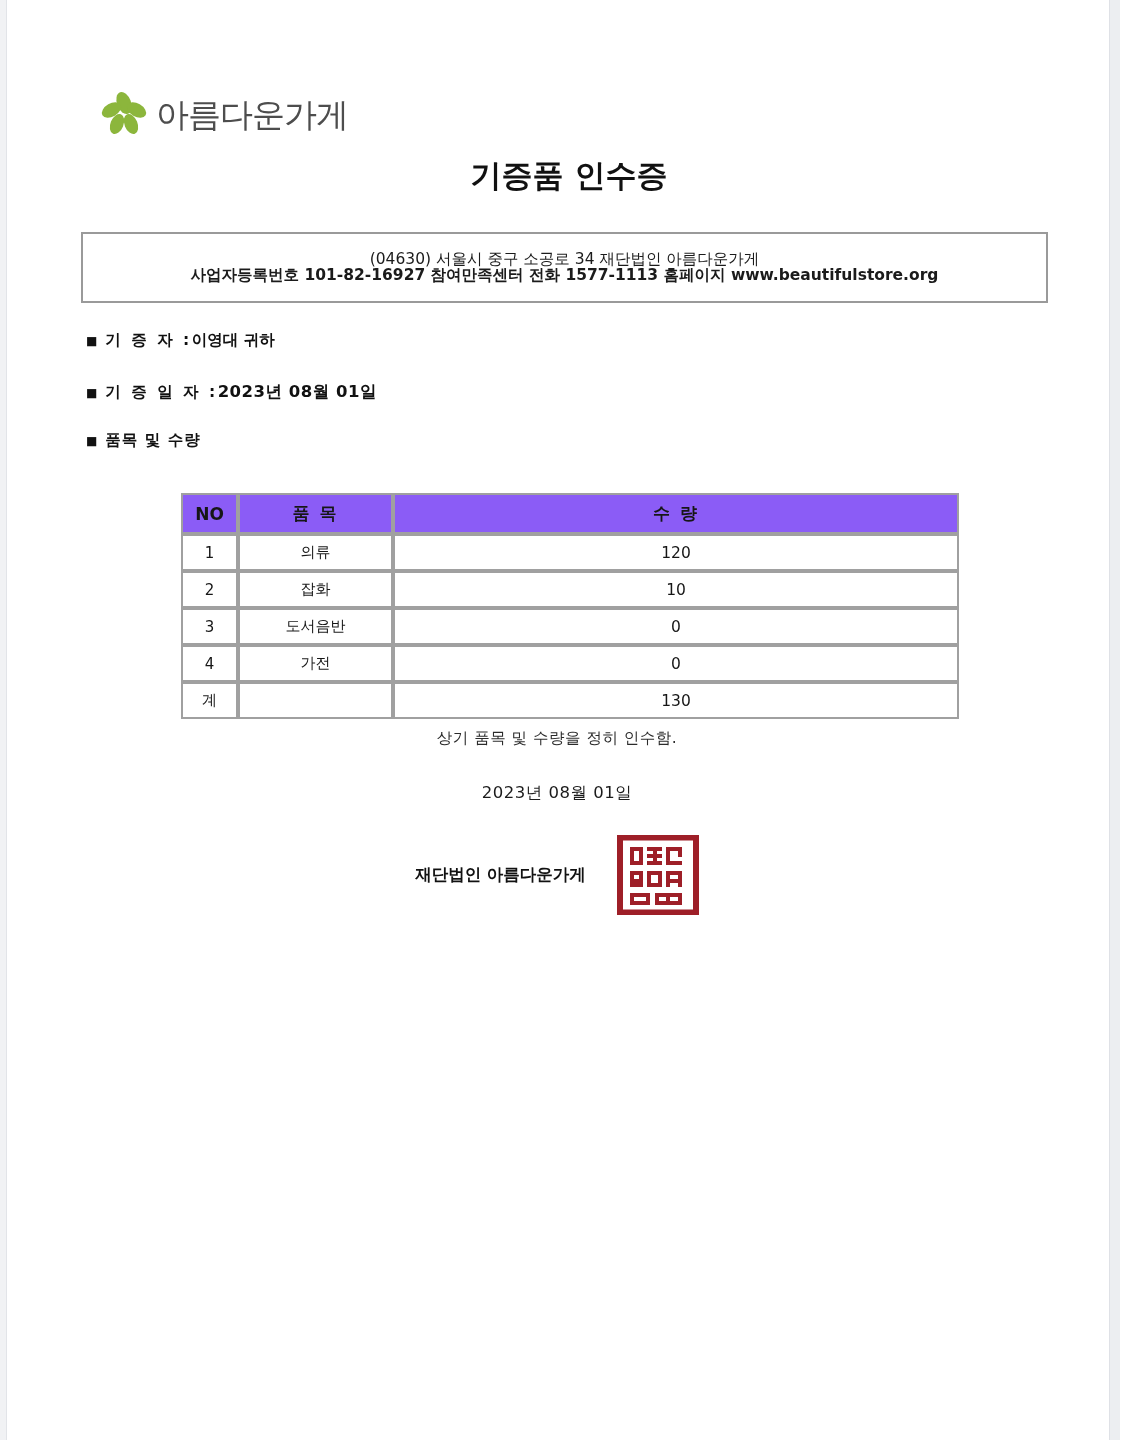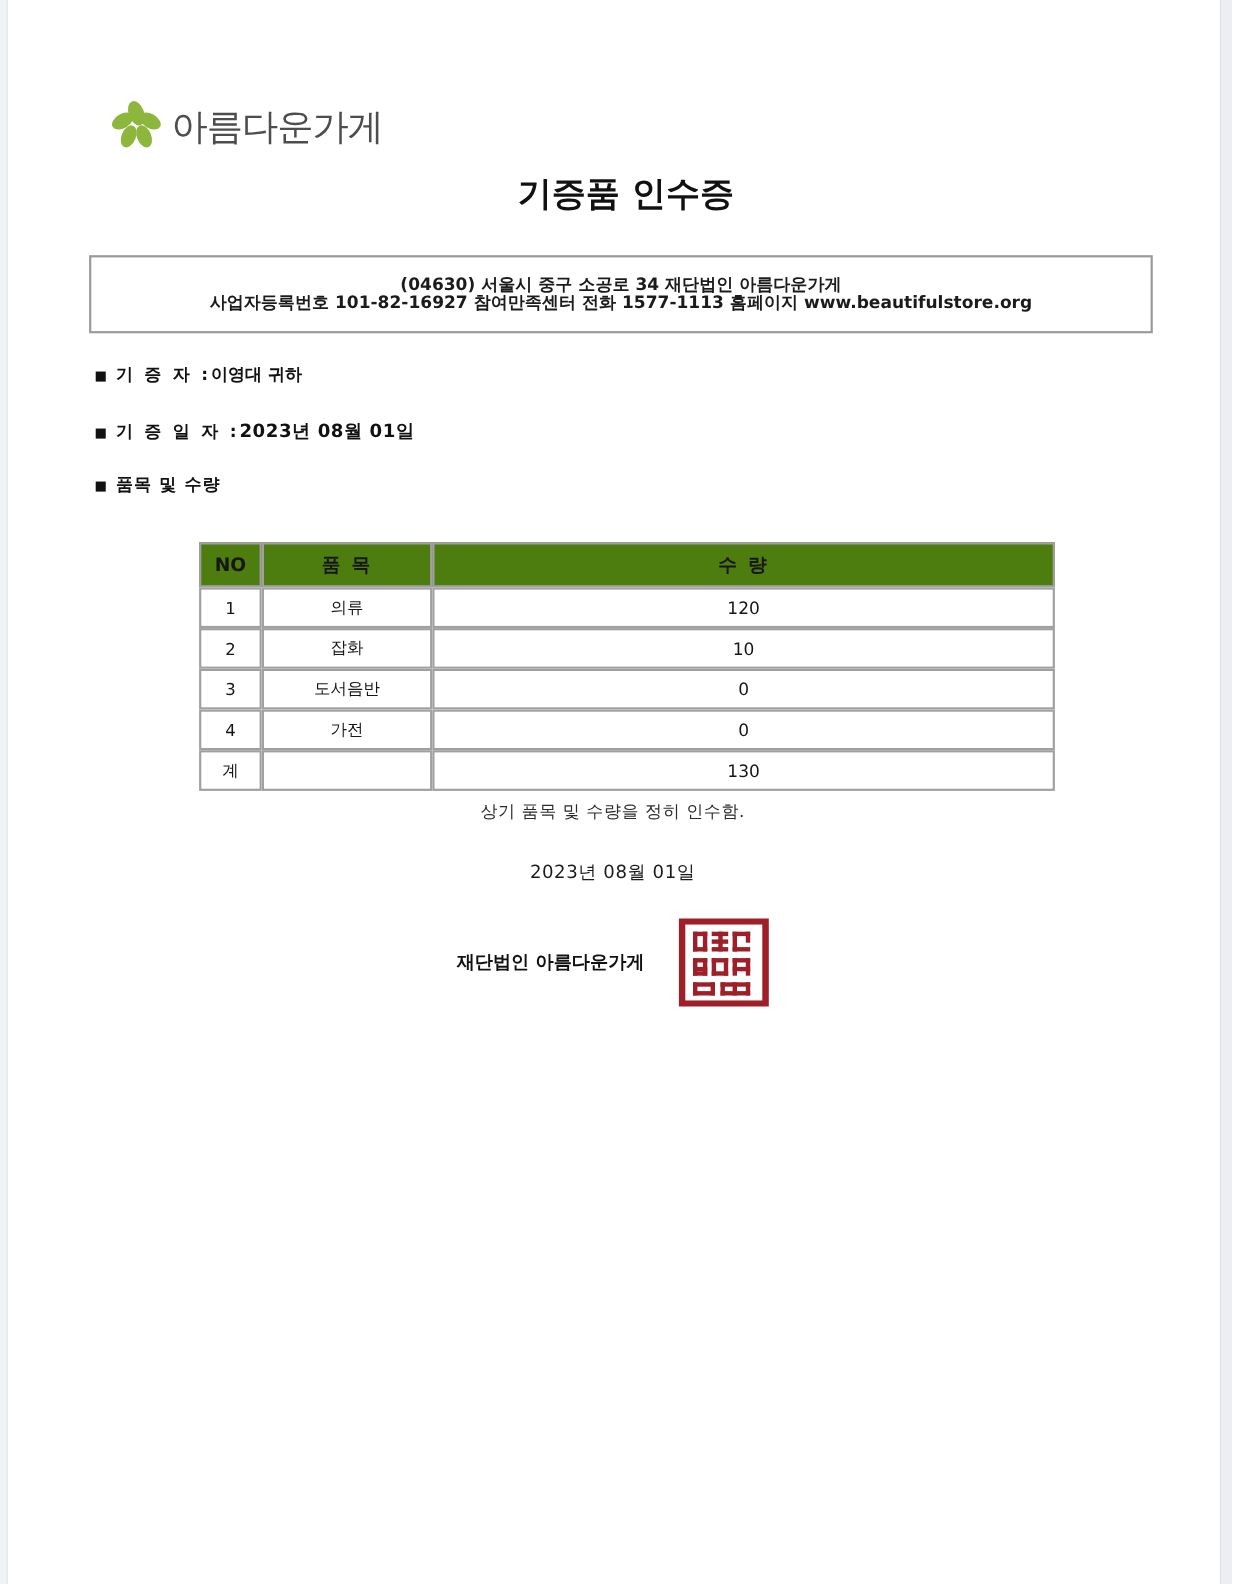--- a/index.html
+++ b/index.html
@@ -107,21 +107,21 @@
     flex-direction: column;
     align-items: center;
     justify-content: center;
   }
   .address-line {
     font-size: 15.5px;
     color: #1b1b1b;
     line-height: 1.0;
     white-space: nowrap;
   }
-  .address-line.l1 { margin-bottom: 0; font-weight: bold; }
+  .address-line.l1 { margin-bottom: 0; }
   .address-line.l2 { font-weight: bold; }
 
   
   .field {
     position: absolute;
     left: 78px;
     font-size: 15.5px;
     font-weight: bold;
     color: #111111;
     white-space: nowrap;
@@ -159,21 +159,21 @@
     height: 37px;
     padding: 0 4px;
     font-size: 15px;
     color: #161616;
     text-align: center;
     vertical-align: middle;
     background: #ffffff;
     font-weight: normal;
   }
   .items-table thead th {
-    background: #4d7c0f;
+    background: #8b5cf6;
     font-weight: bold;
     font-size: 17px;
     height: 41px;
     letter-spacing: 2px;
   }
   .items-table thead th.c-no { letter-spacing: 0px; }
   .col-no   { width: 57px; }
   .col-item { width: 155px; }
   .col-qty  { width: 566px; }
   .items-table td.qty { font-size: 15.5px; }

